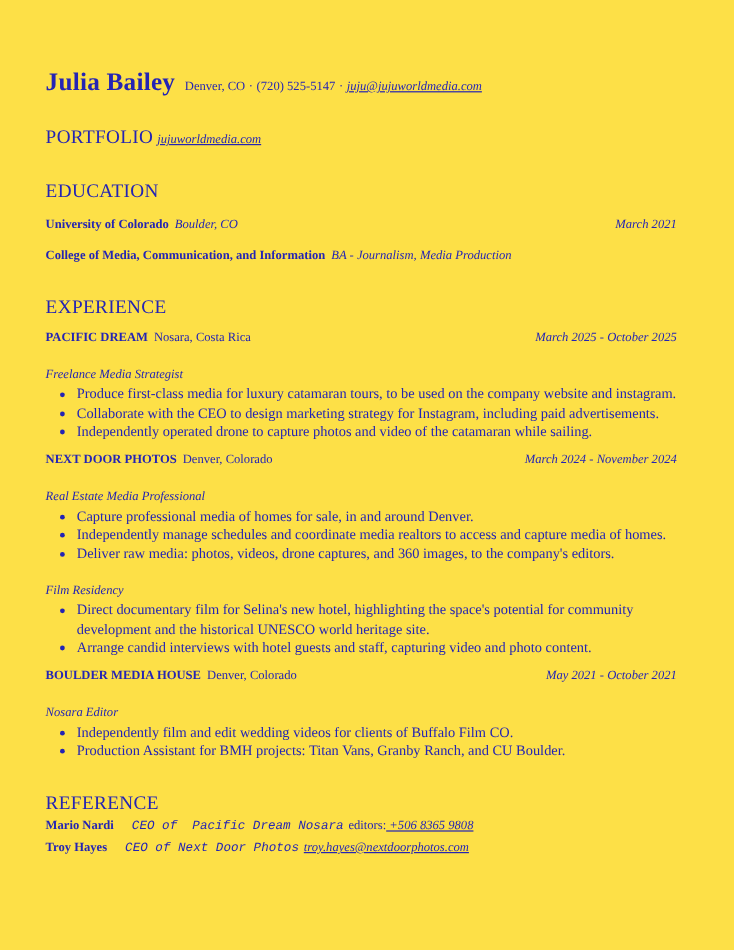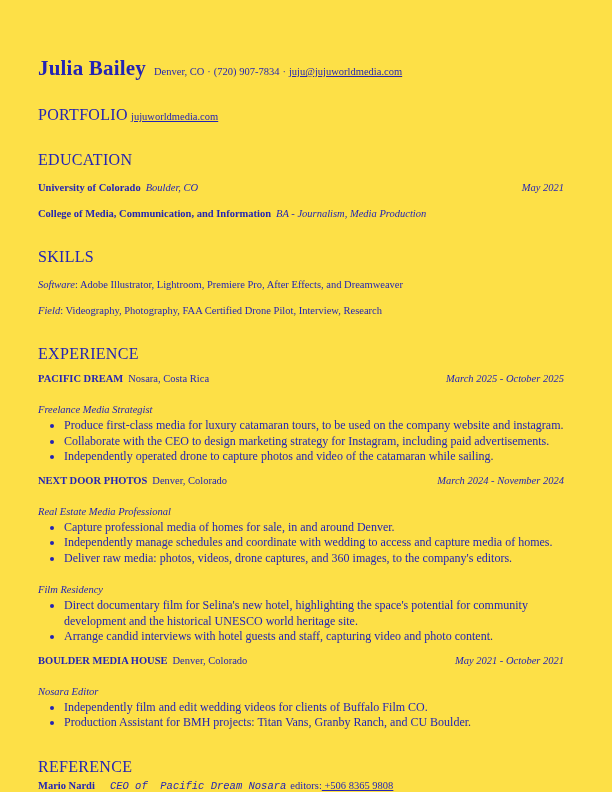--- a/index.html
+++ b/index.html
@@ -12,21 +12,21 @@
     font-family: "Liberation Serif", "DejaVu Serif", serif;
     color: #2424b4;
     padding: 56px 48px 40px 38px;
     overflow: hidden;
   }
   
   .name-line { display: flex; align-items: baseline; }
   .person-name { font-size: 21px; font-weight: bold; letter-spacing: 0.2px; }
   .contact-line { font-size: 10.5px; margin-left: 8px; white-space: pre-wrap; }
   .contact-sep { padding: 0 3px; }
-  a, .link { color: #2424b4; text-decoration: underline; cursor: pointer; white-space: pre-wrap; }
+  a, .link { color: #2424b4; text-decoration: underline; cursor: pointer; white-space: pre-wrap; font-style: italic; }
   
   .section-heading { font-size: 16px; letter-spacing: 0.3px; font-weight: normal; }
   .portfolio-line { margin-top: 25px; font-size: 13px; }
   .portfolio-line .link { font-size: 10.5px; }
   .sec { margin-top: 27px; }
   .row { display: flex; justify-content: space-between; align-items: baseline; }
   .body-line { font-size: 10.5px; line-height: 14px; }
   .mt10 { margin-top: 12px; }
   b, .bold { font-weight: bold; }
   i, .ital { font-style: italic; }
@@ -46,44 +46,39 @@
   .ref-title { font-style: italic; margin-left: 15px; font-family: Liberation Mono, monospace; }
   .ref-label { margin-left: 4px; }
 </style>
 </head>
 <body>
 
 <div class="page">
 
   <div class="name-line">
     <span class="person-name">Julia Bailey</span>
-    <span class="contact-line"><span>Denver, CO</span><span class="contact-sep">·</span><span>(720) 907-7834</span><span class="contact-sep">·</span><span class="link">juju@jujuworldmedia.com</span></span>
+    <span class="contact-line"><span>Denver, CO</span><span class="contact-sep">·</span><span>(720) 525-5147</span><span class="contact-sep">·</span><span class="link">juju@jujuworldmedia.com</span></span>
   </div>
 
   <div class="portfolio-line">
     <span class="section-heading">PORTFOLIO</span>
     <span class="link">jujuworldmedia.com</span>
   </div>
 
   <div class="sec">
     <div class="section-heading">EDUCATION</div>
     <div class="row mt10 body-line">
       <span><b>University of Colorado</b><i class="loc">Boulder, CO</i></span>
-      <span class="date">May 2021</span>
+      <span class="date">March 2021</span>
     </div>
     <div class="row mt10 body-line">
       <span><b>College of Media, Communication, and Information</b><i class="loc">BA - Journalism, Media Production</i></span>
     </div>
   </div>
 
-  <div class="sec">
-    <div class="section-heading">SKILLS</div>
-    <div class="mt10 body-line"><i>Software</i><span class="skill-val">: Adobe Illustrator, Lightroom, Premiere Pro, After Effects, and Dreamweaver</span></div>
-    <div class="mt10 body-line"><i>Field</i><span class="skill-val">: Videography, Photography, FAA Certified Drone Pilot, Interview, Research</span></div>
-  </div>
 
   <div class="sec">
     <div class="section-heading">EXPERIENCE</div>
 
     <div class="job">
       <div class="row body-line">
         <span><b>PACIFIC DREAM</b><span class="loc">Nosara, Costa Rica</span></span>
         <span class="date">March 2025 - October 2025</span>
       </div>
       <div class="role-line">Freelance Media Strategist</div>
@@ -95,21 +90,21 @@
     </div>
 
     <div class="job">
       <div class="row body-line">
         <span><b>NEXT DOOR PHOTOS</b><span class="loc">Denver, Colorado</span></span>
         <span class="date">March 2024 - November 2024</span>
       </div>
       <div class="role-line">Real Estate Media Professional</div>
       <ul class="bullets">
         <li>Capture professional media of homes for sale, in and around Denver.</li>
-        <li>Independently manage schedules and coordinate with wedding to access and capture media of homes.</li>
+        <li>Independently manage schedules and coordinate media realtors to access and capture media of homes.</li>
         <li>Deliver raw media: photos, videos, drone captures, and 360 images, to the company's editors.</li>
       </ul>
     </div>
 
     <div class="job">
       <div class="role-line">Film Residency</div>
       <ul class="bullets">
         <li>Direct documentary film for Selina's new hotel, highlighting the space's potential for community development and the historical UNESCO world heritage site.</li>
         <li>Arrange candid interviews with hotel guests and staff, capturing video and photo content.</li>
       </ul>

